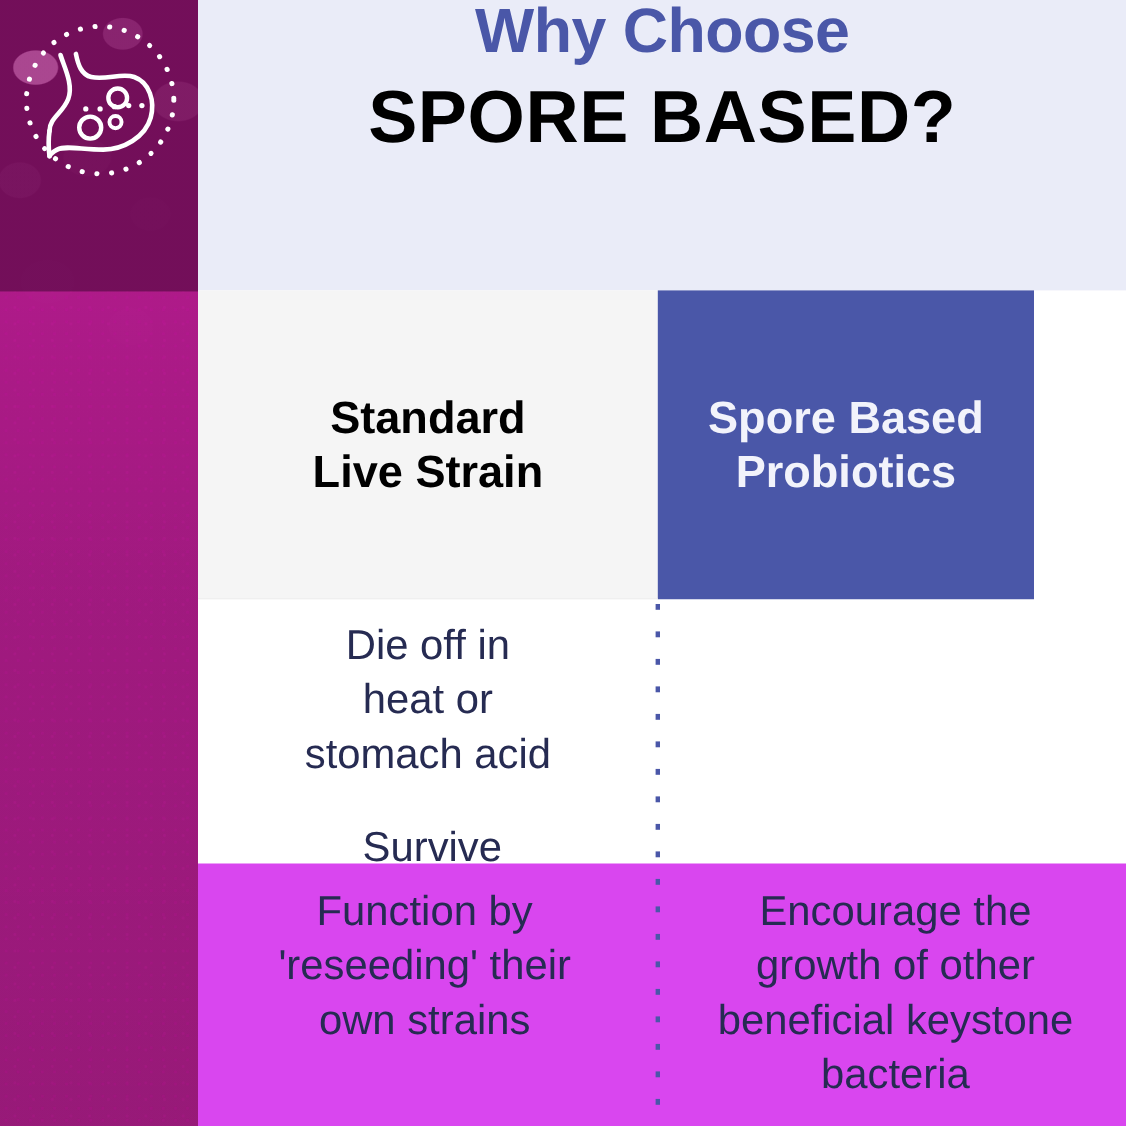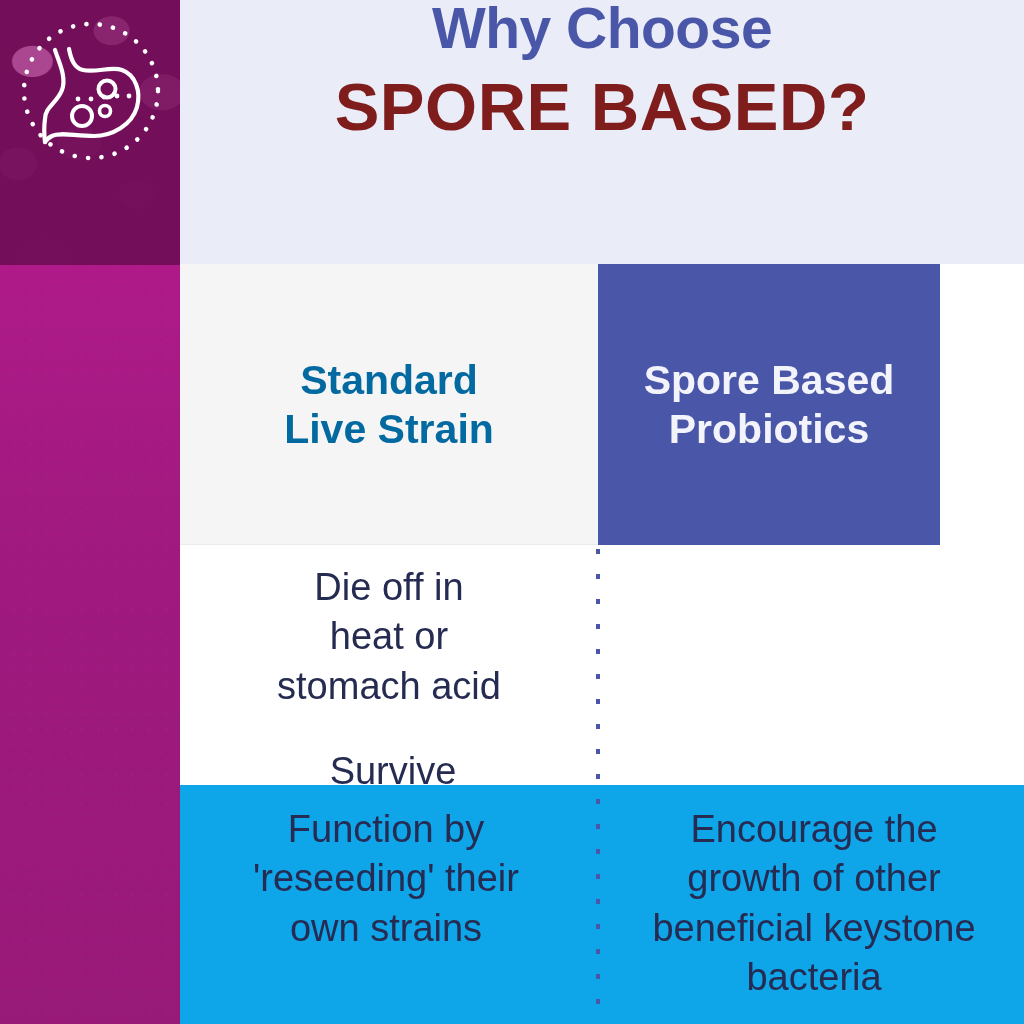--- a/index.html
+++ b/index.html
@@ -115,21 +115,21 @@
   .title-line1 {
     color: #4a57a8;
     font-weight: bold;
     font-size: 57px;
     line-height: 1.0;
     letter-spacing: -0.5px;
     text-align: center;
     white-space: nowrap;
   }
   .title-line2 {
-    color: #7f1d1d;
+    color: #000000;
     font-weight: bold;
     font-size: 67px;
     line-height: 1.0;
     letter-spacing: 0.5px;
     text-align: center;
     margin-top: 16px;
     white-space: nowrap;
   }
 
   
@@ -154,31 +154,31 @@
     width: 342px; height: 281px;
     background: #4a57a8;
     display: flex; align-items: center; justify-content: center;
   }
   .head-text {
     text-align: center;
     font-weight: bold;
     font-size: 41px;
     line-height: 1.18;
   }
-  .col-left-head .head-text  { color: #0369a1; }
+  .col-left-head .head-text  { color: #000000; }
   .col-right-head .head-text { color: #f2f3fb; }
 
   .row {
     position: absolute;
     left: 0;
     width: 844px;
     display: flex;
   }
   .row-1 { top: 281px; height: 240px; background: #ffffff; flex-direction: column; }
-  .row-2 { top: 521px; height: 239px; background: #0ea5e9; gap: 12px; }
+  .row-2 { top: 521px; height: 239px; background: #d946ef; gap: 12px; }
 
   .cell {
     display: flex;
     align-items: flex-start;
     justify-content: center;
     box-sizing: border-box;
   }
   .cell-left  { width: 418px; padding-top: 18px; }
   .cell-right { width: 426px; padding-top: 36px; }
   .row-2 .cell-left  { padding-top: 20px; }

